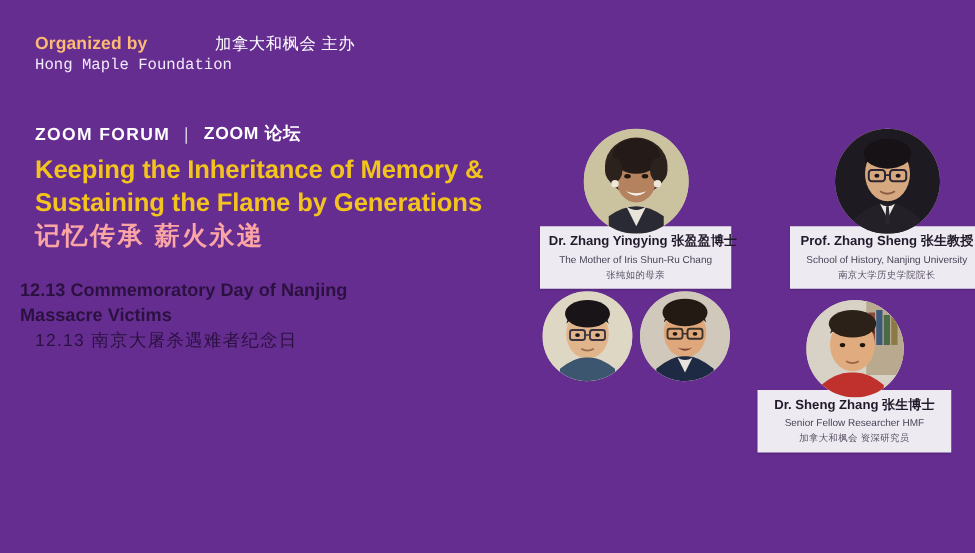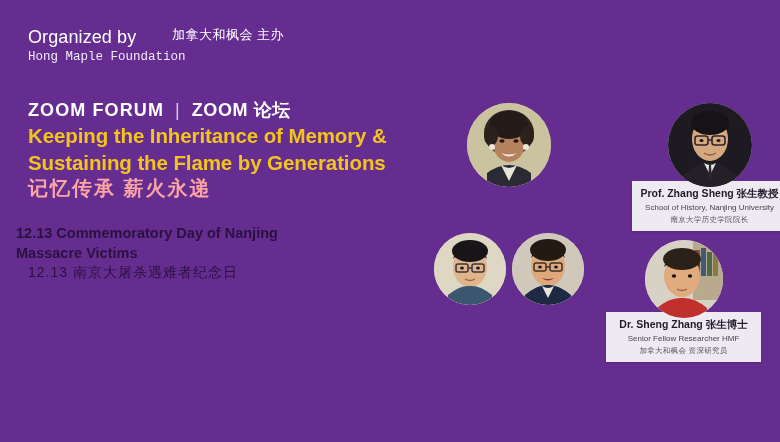--- a/index.html
+++ b/index.html
@@ -14,36 +14,36 @@
     background:#662D91;
     color:#ffffff;
   }
 
   
   .organizer {
     position:absolute; left:28px; top:25px;
     line-height:1.35;
   }
   .organizer .org-label {
-    font-size:18px; font-weight:normal; letter-spacing:.1px;
-    color:#ffffff;
+    font-size:14px; font-weight:bold; letter-spacing:.1px;
+    color:#fdba74;
   }
   .organizer .org-name {
     font-size:12.5px; font-weight:400; color:#f2eaf8;font-family:Liberation Mono, monospace;
   }
   .organizer-cn {
     position:absolute; left:172px; top:26px;
     font-size:13px; font-weight:500; color:#ffffff;
     letter-spacing:.5px;
   }
 
   
   .kicker {
     position:absolute; left:28px; top:98px;
-    font-size:18px; font-weight:bold; letter-spacing:1.1px;
+    font-size:14px; font-weight:bold; letter-spacing:1.1px;
     color:#ffffff;
     display:flex; align-items:center; gap:11px;
   }
   .kicker .sep { font-weight:400; opacity:.75; }
   .kicker .cn { letter-spacing:.6px; }
 
   
   .title-en {
     position:absolute; left:28px; top:122px;
     width:420px;
@@ -164,20 +164,25 @@
           <circle cx="25" cy="44" r="3" fill="#efe6da"></circle>
           <circle cx="59" cy="44" r="3" fill="#efe6da"></circle>
           <ellipse cx="35" cy="38" rx="2.6" ry="1.8" fill="#20160f"></ellipse>
           <ellipse cx="49" cy="38" rx="2.6" ry="1.8" fill="#20160f"></ellipse>
           <path d="M34 50 Q42 57 50 50 Q42 53 34 50 Z" fill="#f3f0ea"></path>
           <path d="M20 70 Q42 54 64 70 L64 84 L20 84 Z" fill="#2a2a35"></path>
           <path d="M34 62 L42 78 L50 62 Q42 68 34 62 Z" fill="#e9e4da"></path>
         </svg>
       </div>
     </div>
+    <div class="label-box">
+      <div class="nm">Dr. Zhang Yingying 张盈盈博士</div>
+      <div class="role">The Mother of Iris Shun-Ru Chang</div>
+      <div class="role-cn">张纯如的母亲</div>
+    </div>
   </div>
 
   <div class="card" id="card-zhangsheng">
     <div class="photos">
       <div class="avatar">
         <svg viewBox="0 0 84 84" preserveAspectRatio="xMidYMid slice" aria-hidden="true">
           <rect width="84" height="84" fill="#1d1a22"></rect>
           <ellipse cx="42" cy="36" rx="18" ry="22" fill="#d6a87f"></ellipse>
           <path d="M24 28 Q42 8 60 28 Q58 16 42 14 Q26 16 24 28 Z" fill="#171216"></path>
           <ellipse cx="42" cy="20" rx="19" ry="12" fill="#171216"></ellipse>

